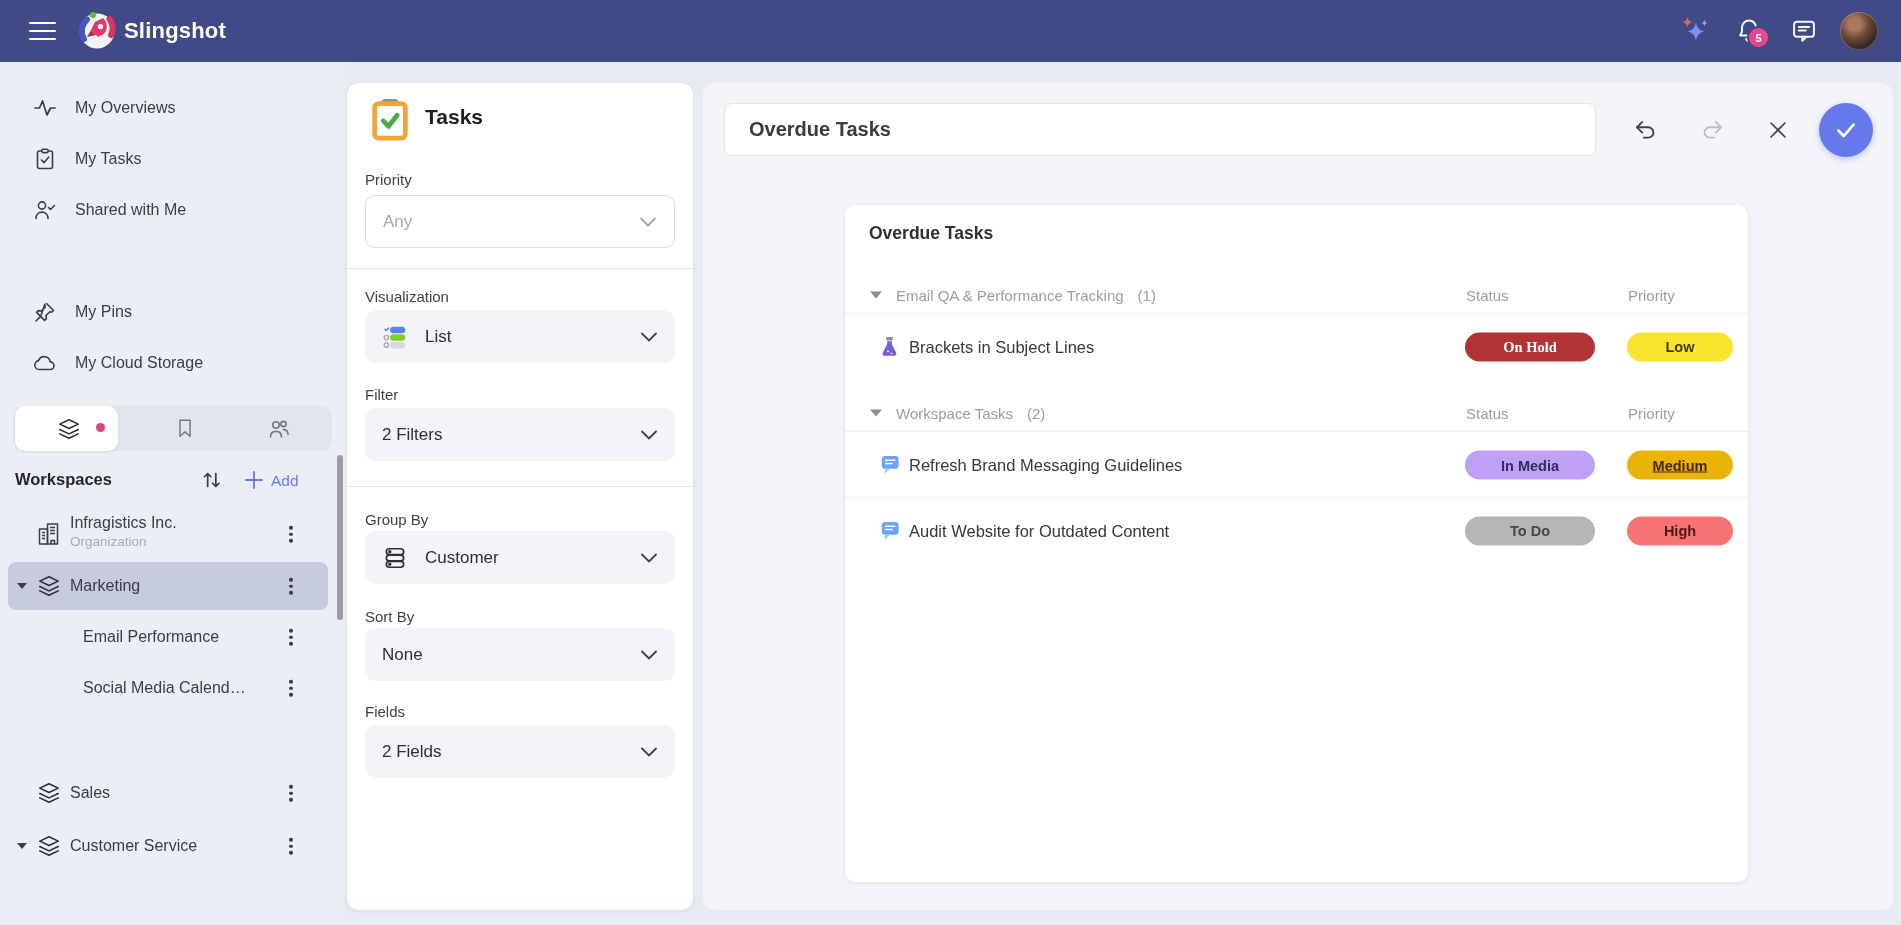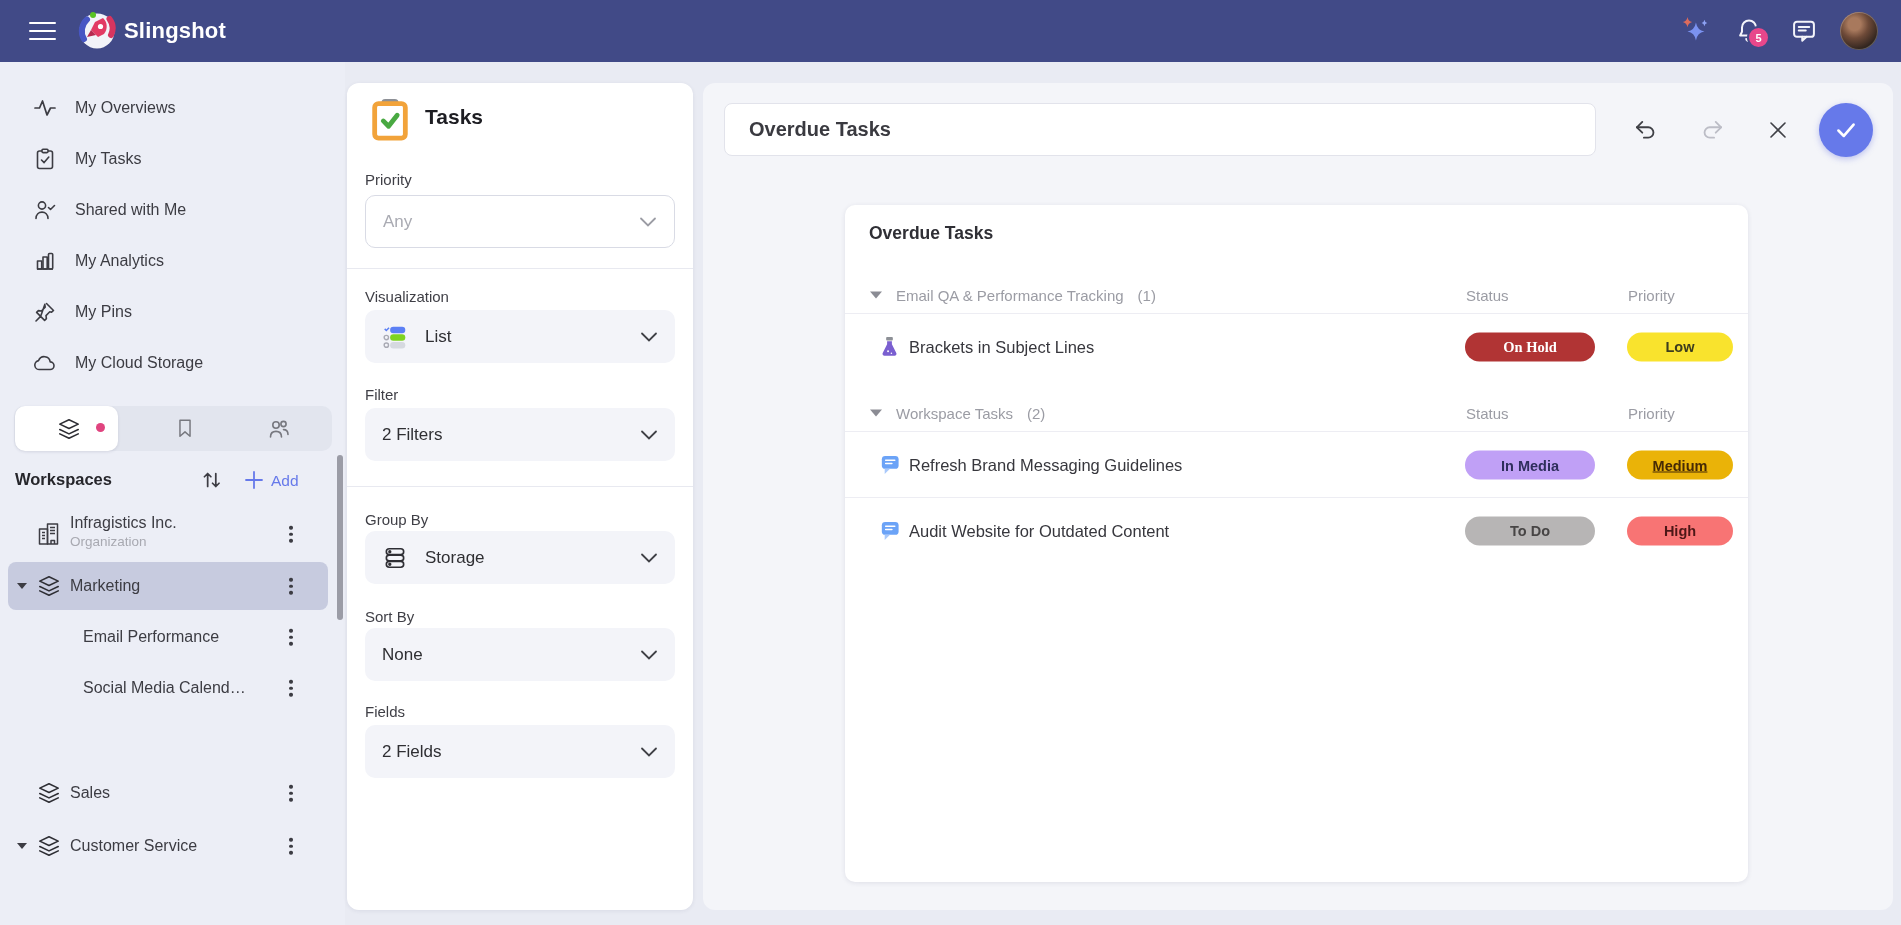--- a/index.html
+++ b/index.html
@@ -141,31 +141,20 @@
     <span>
       <svg width="24" height="24" viewBox="0 0 24 24" fill="none" stroke="#3c3c43" stroke-width="1.6" stroke-linecap="round" stroke-linejoin="round">
         <circle cx="9" cy="7.5" r="3.6"></circle>
         <path d="M3 20.5 c0-4.2 2.8-6.4 6-6.4 s6 2.2 6 6.4"></path>
         <path d="M15.5 9.5 l2 2 L21.5 7.5"></path>
       </svg>
     </span>
     <span class="lbl">Shared with Me</span>
   </div>
 
-  <div class="nav-item" style="top:177px">
-    <span>
-      <svg width="24" height="24" viewBox="0 0 24 24" fill="none" stroke="#3c3c43" stroke-width="1.6" stroke-linejoin="round">
-        <path d="M4 20 V20 h16"></path>
-        <rect x="4.5" y="12" width="4.2" height="8"></rect>
-        <rect x="10" y="8" width="4.2" height="12"></rect>
-        <rect x="15.5" y="4.5" width="4.2" height="15.5" rx="1"></rect>
-      </svg>
-    </span>
-    <span class="lbl">My Analytics</span>
-  </div>
 
   <div class="nav-item" style="top:279px">
     <span>
       <svg width="24" height="24" viewBox="0 0 24 24" fill="none" stroke="#3c3c43" stroke-width="1.6" stroke-linecap="round" stroke-linejoin="round">
         <path d="M7 18.5 h10.2 a3.8 3.8 0 0 0 0 -7.6 a6 6 0 0 0 -11.6 -1.3 A4.3 4.3 0 0 0 7 18.5 Z"></path>
       </svg>
     </span>
     <span class="lbl">My Cloud Storage</span>
   </div>
 
@@ -367,21 +356,21 @@
   <div class="drop" style="top:448px">
     <span>
       <svg width="26" height="26" viewBox="0 0 24 24" fill="none" stroke="#2e2e34" stroke-width="1.5" stroke-linejoin="round">
         <rect x="4" y="3.5" width="16" height="5.4" rx="2.7"></rect>
         <rect x="4" y="9.3" width="16" height="5.4" rx="2.7"></rect>
         <rect x="4" y="15.1" width="16" height="5.4" rx="2.7"></rect>
         <circle cx="7.2" cy="6.2" r="0.8"></circle>
           <circle cx="7.2" cy="17.8" r="0.8"></circle>
       </svg>
     </span>
-    <span class="val">Storage</span>
+    <span class="val">Customer</span>
     <span class="chev">
       <svg width="18" height="12" viewBox="0 0 18 12" fill="none" stroke="#3f4046" stroke-width="1.8" stroke-linecap="round">
           <path d="M2 2.5 L9 9.5 L16 2.5"></path>
         </svg>
     </span>
   </div>
 
   <div class="panel-label" style="top:525px">Sort By</div>
   <div class="drop" style="top:545px">
     <span class="val">None</span>

